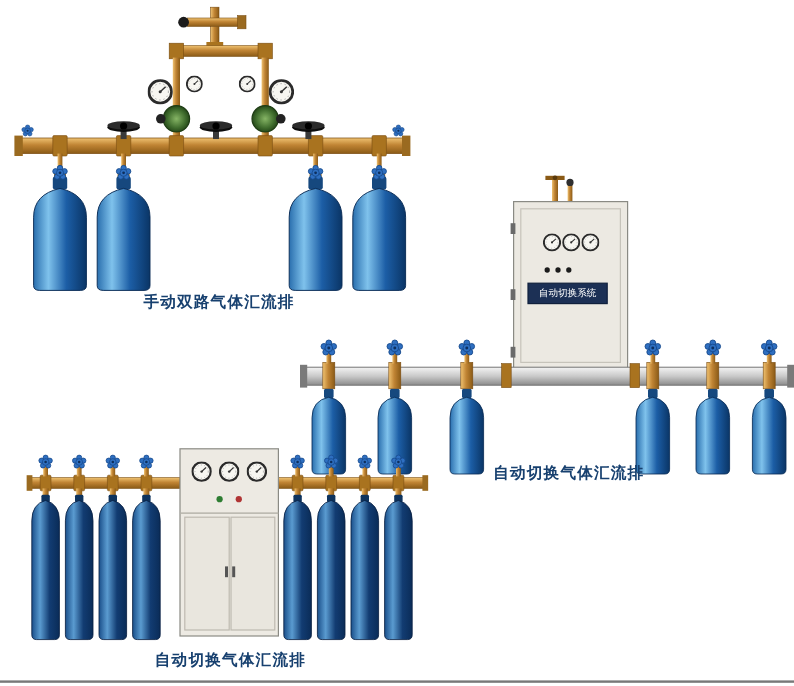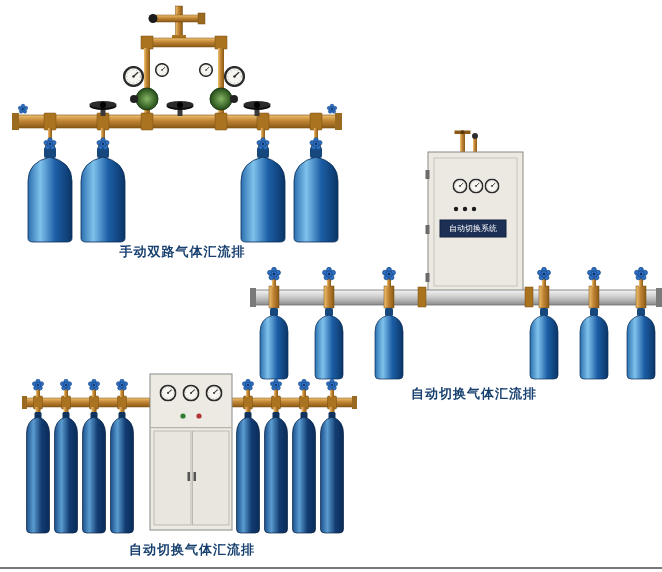--- a/index.html
+++ b/index.html
@@ -169,21 +169,21 @@
       <g>
         <rect x="304" y="123" width="4" height="18" fill="url(#gradBrassV)"></rect>
         <rect x="301" y="139" width="10" height="7" fill="#a9731f"></rect>
         <use href="#sym-cyl1" x="280" y="142" width="52" height="96"></use>
         <use href="#sym-bluewheel" x="299" y="132" width="14" height="14"></use>
       </g>
     </svg>
   </div>
   <div class="caption" style="left:60px;top:243px;width:245px">手动双路气体汇流排</div>
 
-  <div class="product" style="left:250px;top:125px;width:412px;height:258px">
+  <div class="product" style="left:250px;top:141px;width:412px;height:258px">
     <svg viewBox="0 0 412 258" width="412" height="258">
 
       <g>
         <rect x="210" y="7" width="5" height="20" fill="url(#gradBrassV)"></rect>
         <rect x="204.5" y="5.5" width="16" height="3.5" fill="#8a5a16"></rect>
         <circle cx="212.5" cy="7.2" r="2" fill="#5a3a0c"></circle>
         <rect x="223" y="13" width="4" height="14" fill="url(#gradBrassV)"></rect>
         <circle cx="225" cy="11" r="3" fill="#2f2f2f"></circle>
 
         <rect x="178" y="27" width="95" height="140" fill="#ece9e2" stroke="#8a8a84"></rect>

